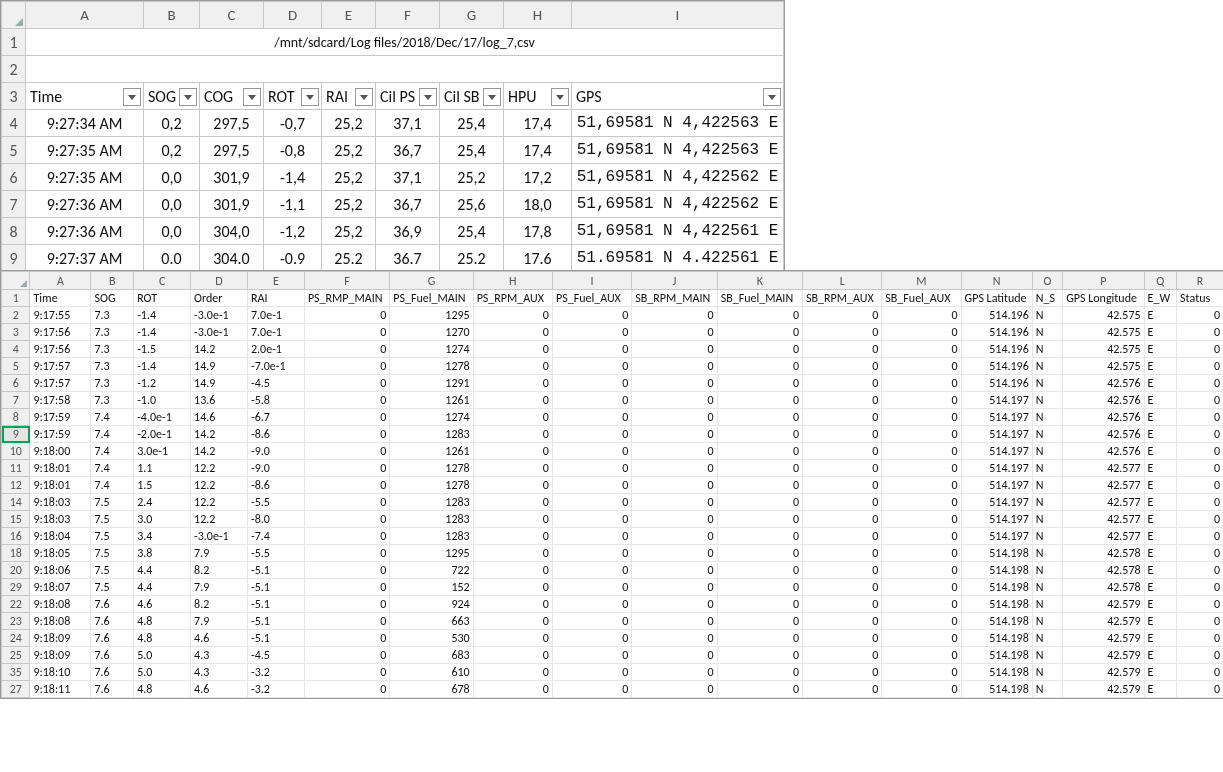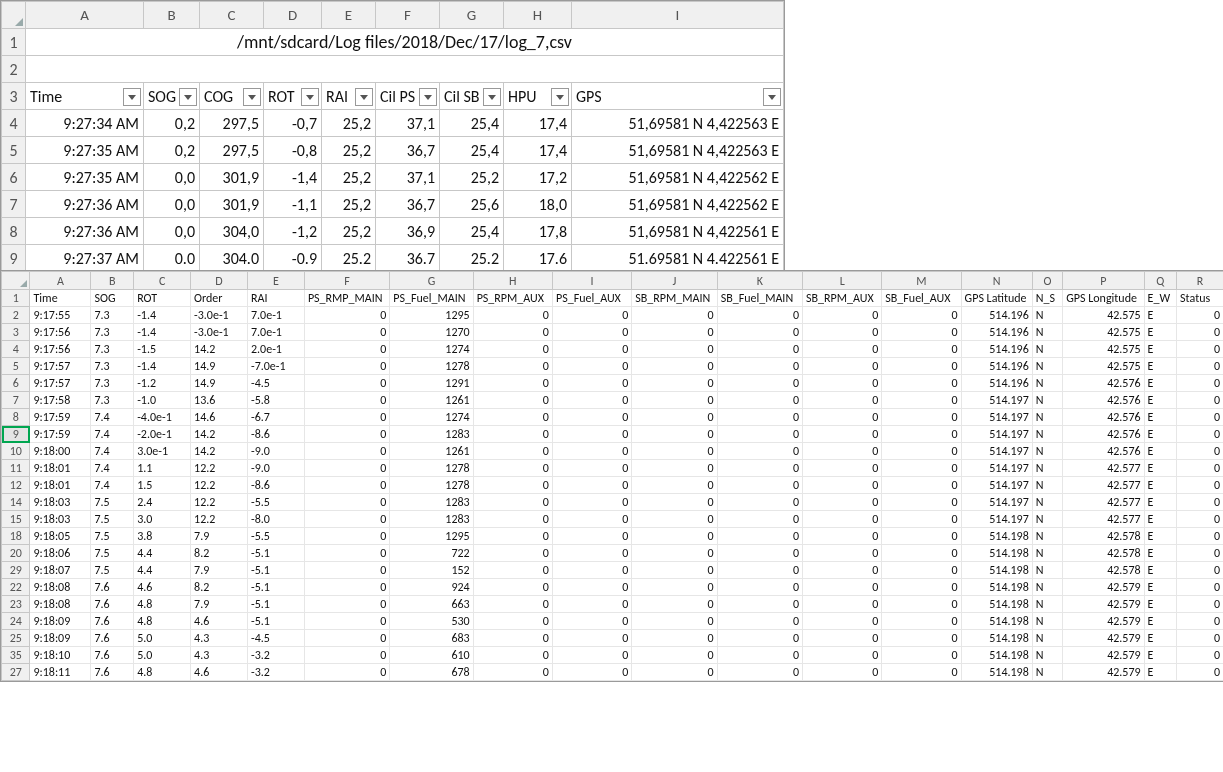--- a/index.html
+++ b/index.html
@@ -14,26 +14,26 @@
 
   
   .sheet{position:absolute;border:1px solid var(--grid-dark);}
   .top-sheet{left:0;top:0;width:783px;}
   .top-sheet table{border-collapse:collapse;width:100%;}
   .top-sheet td,.top-sheet th{border:1px solid var(--grid);height:27px;box-sizing:border-box;padding:0 4px;font-size:16px;white-space:nowrap;}
   .top-sheet .rowhdr{width:24px;text-align:center;background:var(--hdr-bg);color:#555;font-weight:normal;}
   .top-sheet .colhdr{background:var(--hdr-bg);color:#555;font-weight:normal;text-align:center;height:22px;font-size:15px;}
   .top-sheet .corner{background:var(--hdr-bg);width:24px;position:relative;}
   .top-sheet .corner::after{content:"";position:absolute;right:2px;bottom:2px;border-left:8px solid transparent;border-bottom:8px solid #9aa;}
-  .top-sheet .merged{text-align:center;font-size:18px;border-radius:11px;}
+  .top-sheet .merged{text-align:center;font-size:14px;border-radius:11px;}
   .top-sheet .filter-cell{position:relative;text-align:left;}
   .top-sheet .dd{position:absolute;right:2px;top:5px;width:16px;height:16px;border:1px solid #999;background:#fff;display:flex;align-items:center;justify-content:center;}
   .top-sheet .dd::after{content:"";border-left:4px solid transparent;border-right:4px solid transparent;border-top:5px solid #555;}
-  .top-sheet .num{text-align:right;}
-  .top-sheet .txt{text-align:right;}
+  .top-sheet .num{text-align:center;}
+  .top-sheet .txt{text-align:center;font-family:Liberation Mono, monospace;}
 
   
   .tc-A{width:118px;} .tc-B{width:56px;} .tc-C{width:64px;} .tc-D{width:58px;}
   .tc-E{width:54px;} .tc-F{width:64px;} .tc-G{width:64px;} .tc-H{width:68px;}
   .tc-I{width:212px;}
 
   
   .bot-sheet{left:0;top:270px;width:1223px;}
   .bot-sheet table{border-collapse:collapse;width:100%;}
   .bot-sheet td,.bot-sheet th{border:1px solid #e6e6e6;height:17px;box-sizing:border-box;padding:0 3px;font-size:12px;white-space:nowrap;}
@@ -514,20 +514,41 @@
           <td class="num">0</td>
           <td class="num">0</td>
           <td class="num">0</td>
           <td class="num">514.197</td>
           <td class="txt">N</td>
           <td class="num">42.577</td>
           <td class="txt">E</td>
           <td class="num">0</td>
         </tr>
         <tr>
+          <td class="rowhdr">16</td>
+          <td class="txt">9:18:04</td>
+          <td class="txt">7.5</td>
+          <td class="txt">3.4</td>
+          <td class="txt">-3.0e-1</td>
+          <td class="txt">-7.4</td>
+          <td class="num">0</td>
+          <td class="num">1283</td>
+          <td class="num">0</td>
+          <td class="num">0</td>
+          <td class="num">0</td>
+          <td class="num">0</td>
+          <td class="num">0</td>
+          <td class="num">0</td>
+          <td class="num">514.197</td>
+          <td class="txt">N</td>
+          <td class="num">42.577</td>
+          <td class="txt">E</td>
+          <td class="num">0</td>
+        </tr>
+        <tr>
           <td class="rowhdr">18</td>
           <td class="txt">9:18:05</td>
           <td class="txt">7.5</td>
           <td class="txt">3.8</td>
           <td class="txt">7.9</td>
           <td class="txt">-5.5</td>
           <td class="num">0</td>
           <td class="num">1295</td>
           <td class="num">0</td>
           <td class="num">0</td>

